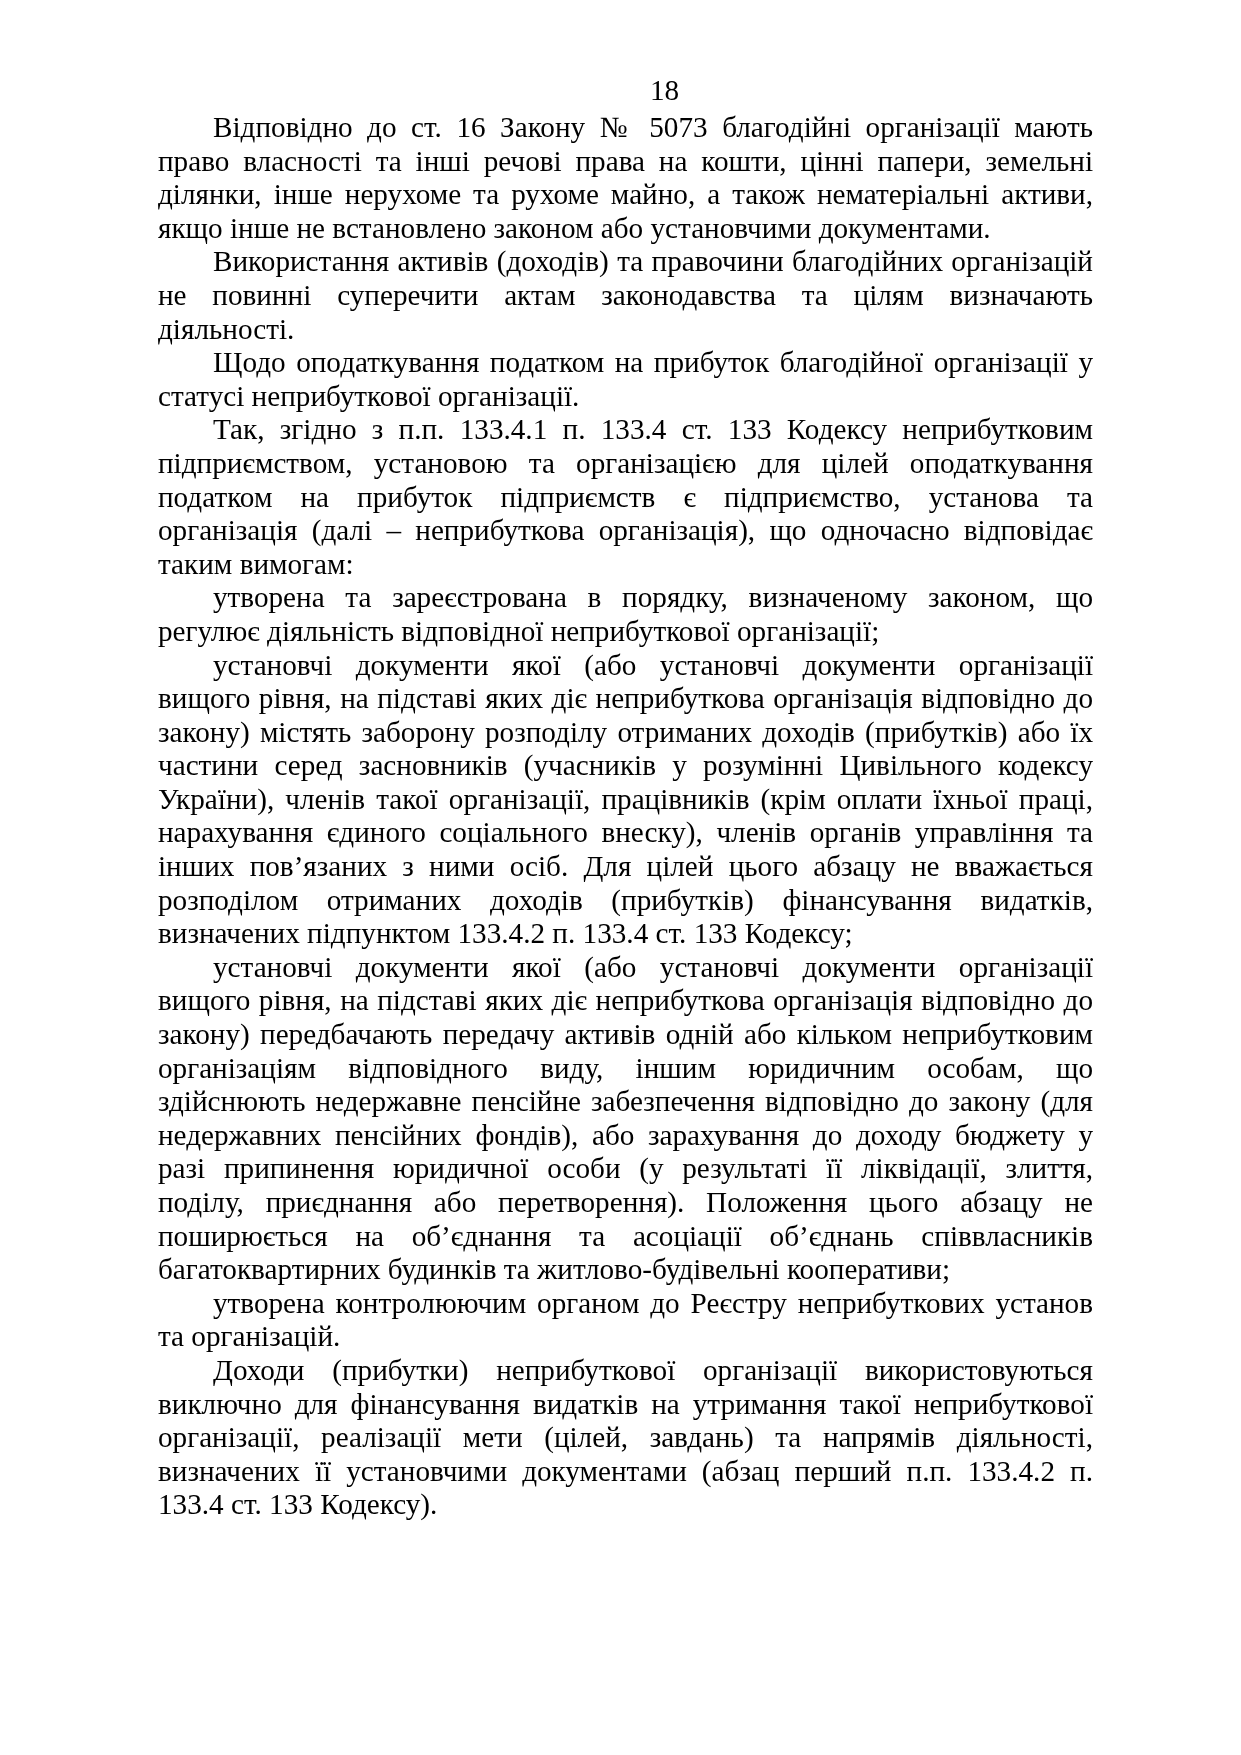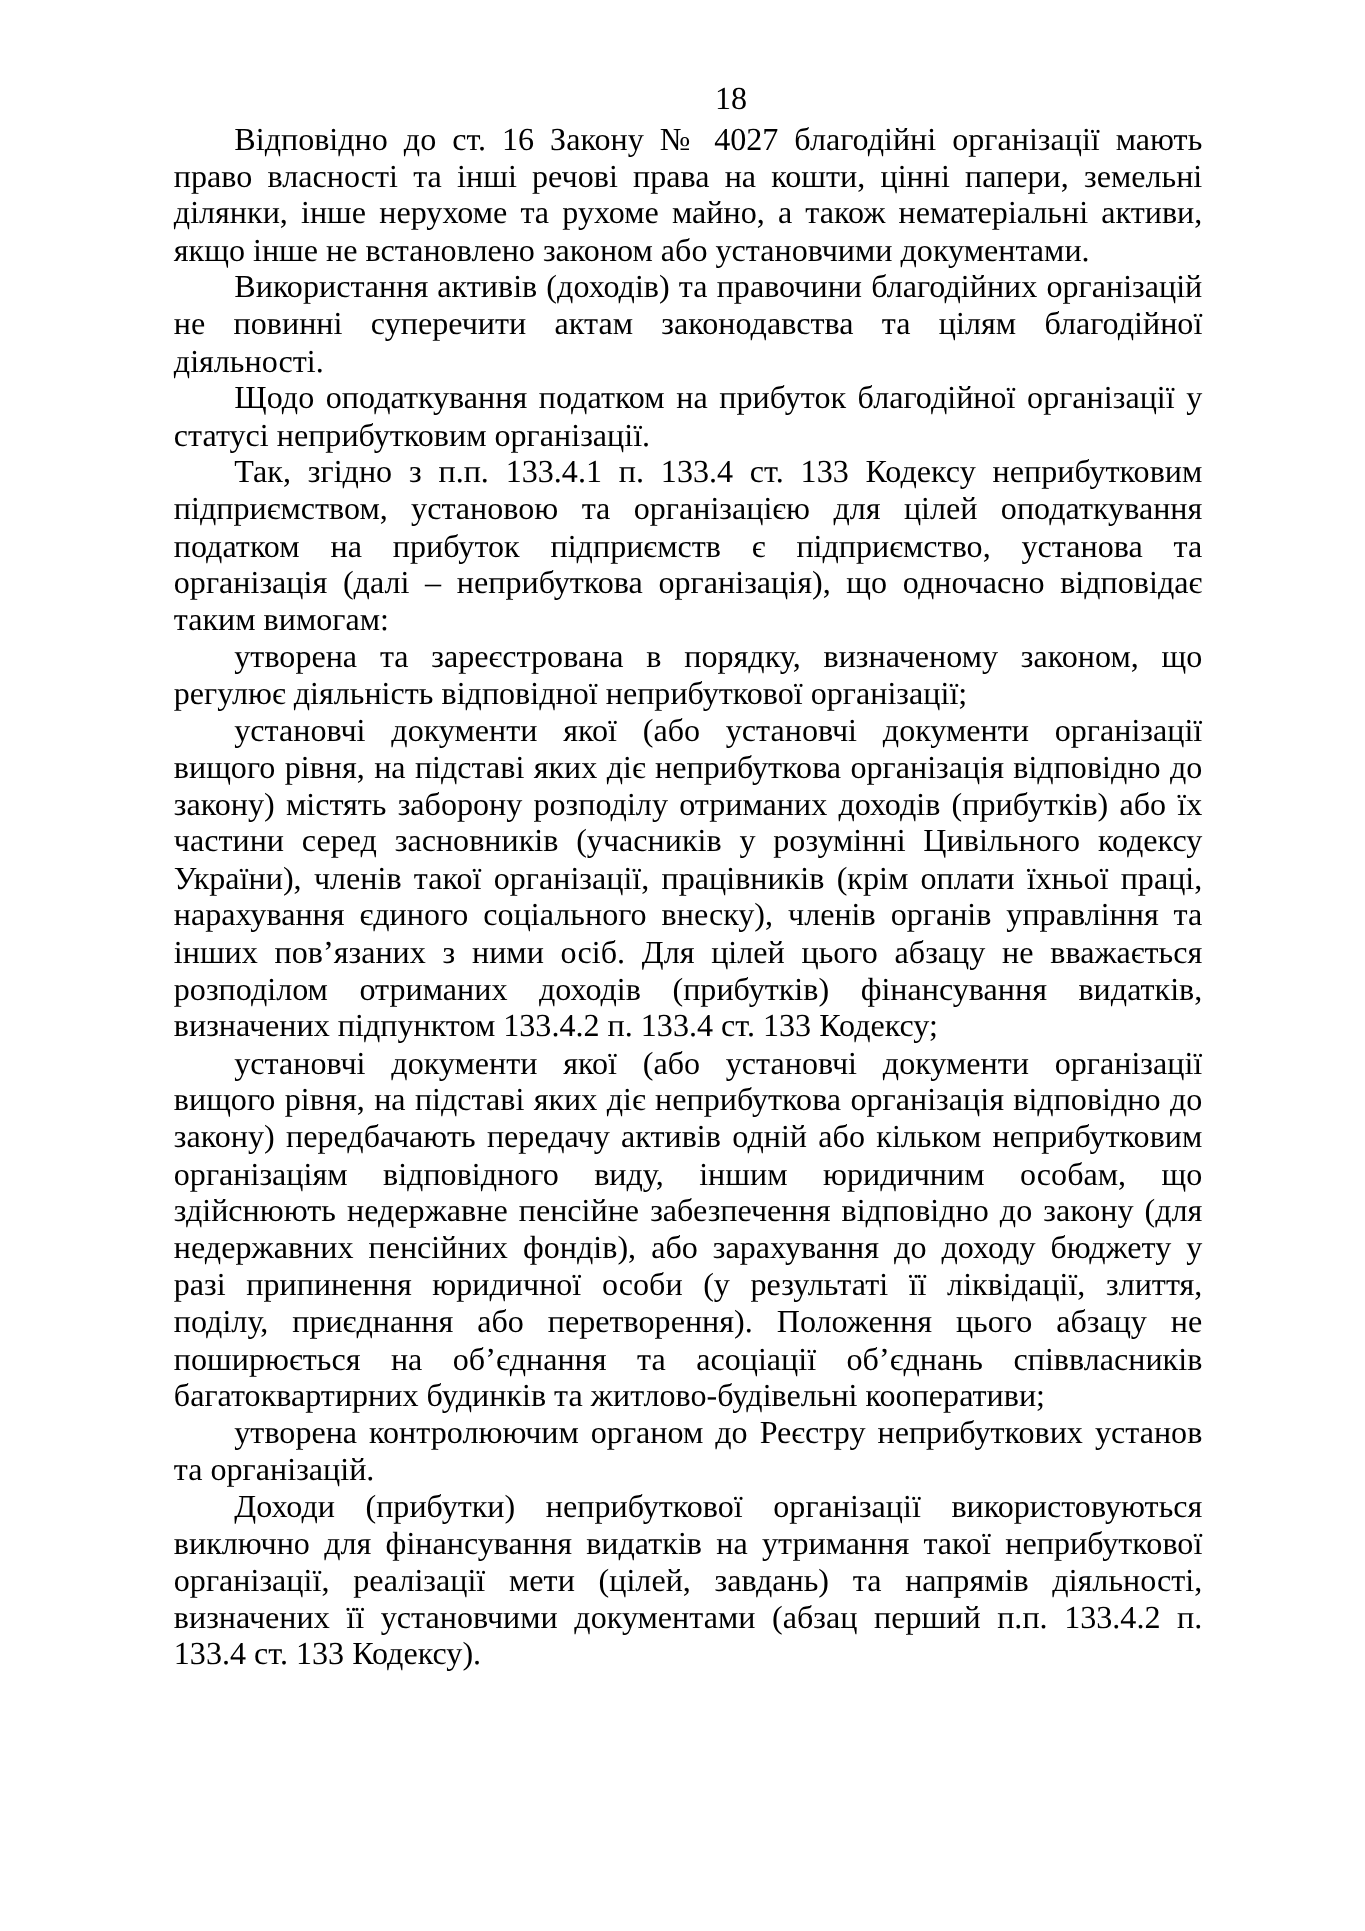--- a/index.html
+++ b/index.html
@@ -41,23 +41,23 @@
     text-indent: 55px;
   }
 </style>
 </head>
 <body>
 
 <div class="page">
   <div class="page-number">18</div>
 
   <div class="doc-body">
-    <p>Відповідно до ст. 16 Закону № 4027 благодійні організації мають право власності та інші речові права на кошти, цінні папери, земельні ділянки, інше нерухоме та рухоме майно, а також нематеріальні активи, якщо інше не встановлено законом або установчими документами.</p>
-    <p>Використання активів (доходів) та правочини благодійних організацій не повинні суперечити актам законодавства та цілям благодійної діяльності.</p>
-    <p>Щодо оподаткування податком на прибуток благодійної організації у статусі неприбутковим організації.</p>
+    <p>Відповідно до ст. 16 Закону № 5073 благодійні організації мають право власності та інші речові права на кошти, цінні папери, земельні ділянки, інше нерухоме та рухоме майно, а також нематеріальні активи, якщо інше не встановлено законом або установчими документами.</p>
+    <p>Використання активів (доходів) та правочини благодійних організацій не повинні суперечити актам законодавства та цілям визначають діяльності.</p>
+    <p>Щодо оподаткування податком на прибуток благодійної організації у статусі неприбуткової організації.</p>
     <p>Так, згідно з п.п. 133.4.1 п. 133.4 ст. 133 Кодексу неприбутковим підприємством, установою та організацією для цілей оподаткування податком на прибуток підприємств є підприємство, установа та організація (далі – неприбуткова організація), що одночасно відповідає таким вимогам:</p>
     <p>утворена та зареєстрована в порядку, визначеному законом, що регулює діяльність відповідної неприбуткової організації;</p>
     <p>установчі документи якої (або установчі документи організації вищого рівня, на підставі яких діє неприбуткова організація відповідно до закону) містять заборону розподілу отриманих доходів (прибутків) або їх частини серед засновників (учасників у розумінні Цивільного кодексу України), членів такої організації, працівників (крім оплати їхньої праці, нарахування єдиного соціального внеску), членів органів управління та інших пов’язаних з ними осіб. Для цілей цього абзацу не вважається розподілом отриманих доходів (прибутків) фінансування видатків, визначених підпунктом 133.4.2 п. 133.4 ст. 133 Кодексу;</p>
     <p>установчі документи якої (або установчі документи організації вищого рівня, на підставі яких діє неприбуткова організація відповідно до закону) передбачають передачу активів одній або кільком неприбутковим організаціям відповідного виду, іншим юридичним особам, що здійснюють недержавне пенсійне забезпечення відповідно до закону (для недержавних пенсійних фондів), або зарахування до доходу бюджету у разі припинення юридичної особи (у результаті її ліквідації, злиття, поділу, приєднання або перетворення). Положення цього абзацу не поширюється на об’єднання та асоціації об’єднань співвласників багатоквартирних будинків та житлово-будівельні кооперативи;</p>
     <p>утворена контролюючим органом до Реєстру неприбуткових установ та організацій.</p>
     <p>Доходи (прибутки) неприбуткової організації використовуються виключно для фінансування видатків на утримання такої неприбуткової організації, реалізації мети (цілей, завдань) та напрямів діяльності, визначених її установчими документами (абзац перший п.п. 133.4.2 п. 133.4 ст. 133 Кодексу).</p>
   </div>
 </div>
 
 </body></html>

